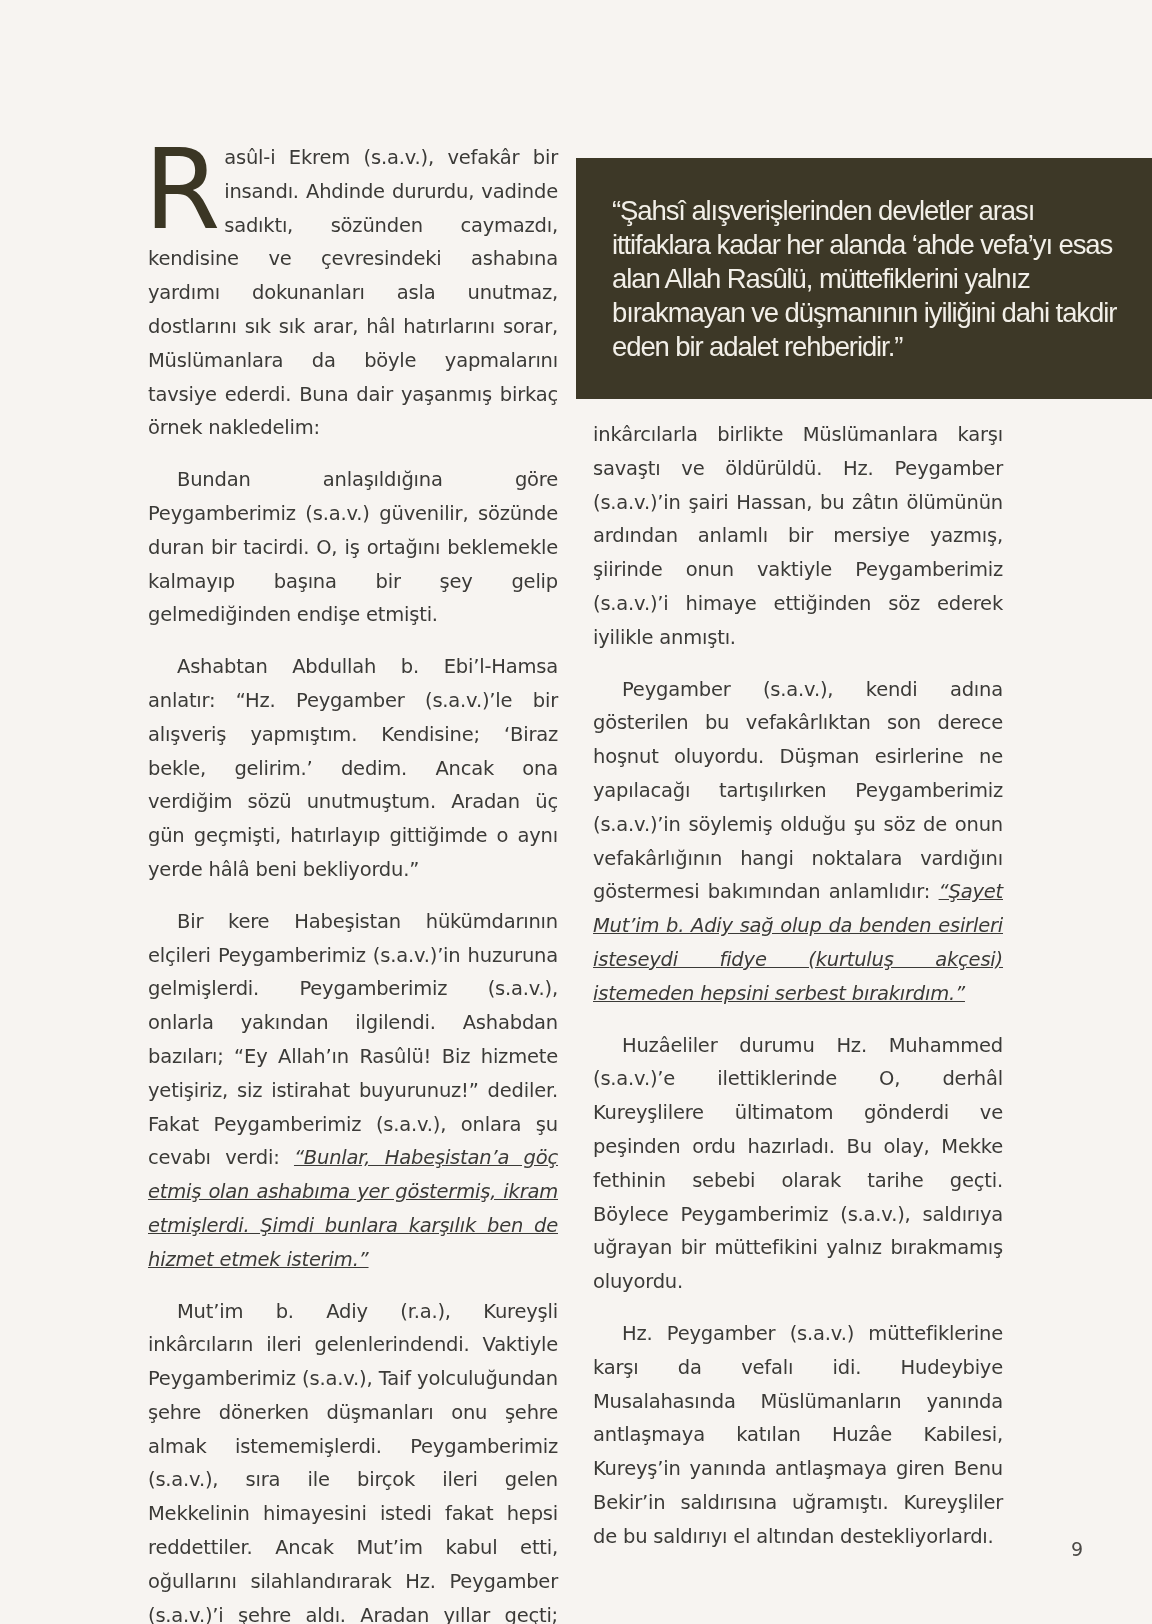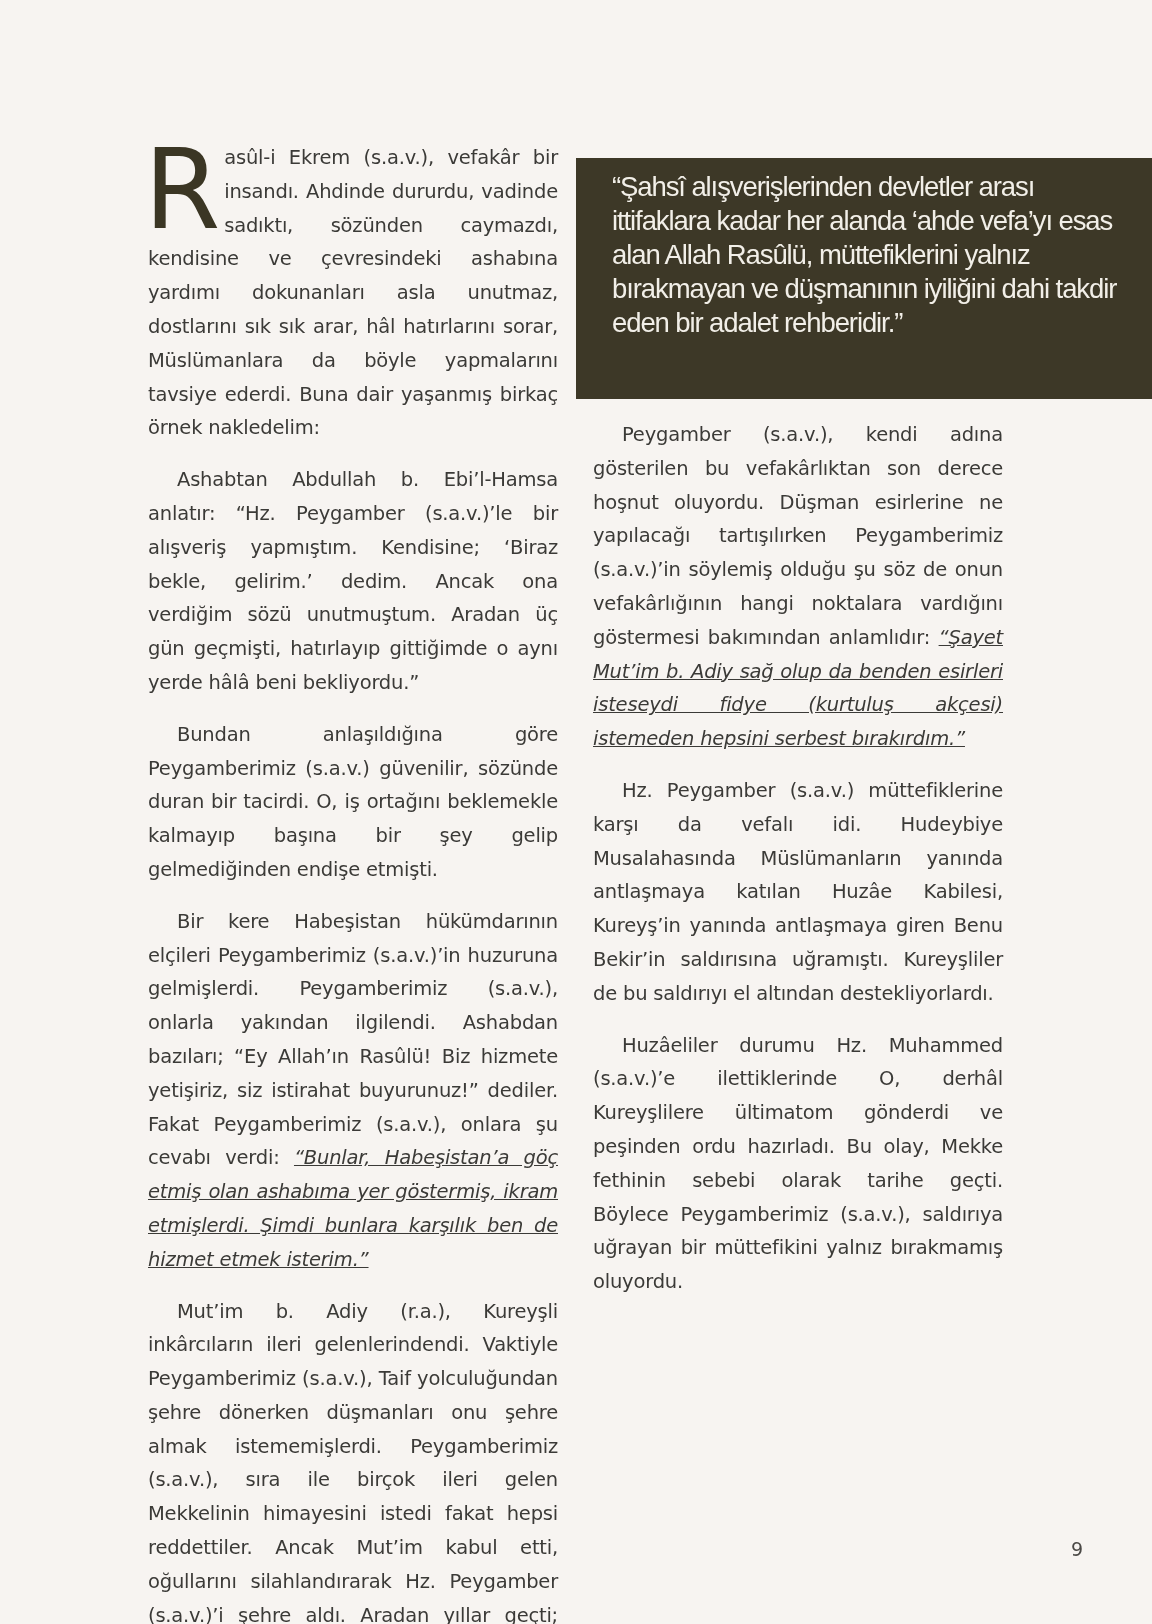--- a/index.html
+++ b/index.html
@@ -44,21 +44,21 @@
     }
 
     .quote-box {
       position: absolute;
       left: 576px;
       top: 158px;
       width: 576px;
       height: 241px;
       background: #3d3827;
       box-sizing: border-box;
-      padding: 12px 20px 0 36px;
+      padding: 36px 20px 0 36px;
     }
     .quote-text {
       margin: 0;
       color: #f2efe8;
       font-family: "Liberation Sans", sans-serif;
       font-size: 27.5px;
       line-height: 34px;
       letter-spacing: -1.1px;
       font-weight: normal;
     }
@@ -75,25 +75,26 @@
 <body>
 
 <div class="quote-box">
   <p class="quote-text">“Şahsî alışverişlerinden devletler arası ittifaklara kadar her alanda ‘ahde vefa’yı esas alan Allah Rasûlü, müttefiklerini yalnız bırakmayan ve düşmanının iyiliğini dahi takdir eden bir adalet rehberidir.”</p>
 </div>
 
 <div class="col col-left">
   <p class="dropcap-para">
     <span class="dropcap">R</span><span>asûl-i Ekrem (s.a.v.), vefakâr bir insandı. Ahdinde dururdu, vadinde sadıktı, sözünden caymazdı, kendisine ve çevresindeki ashabına yardımı dokunanları asla unutmaz, dostlarını sık sık arar, hâl hatırlarını sorar, Müslümanlara da böyle yapmalarını tavsiye ederdi. Buna dair yaşanmış birkaç örnek nakledelim:</span>
   </p>
+  <p class="indent">Bundan anlaşıldığına göre Peygamberimiz (s.a.v.) güvenilir, sözünde duran bir tacirdi. O, iş ortağını beklemekle kalmayıp başına bir şey gelip gelmediğinden endişe etmişti.</p>
   <p class="indent">Ashabtan Abdullah b. Ebi’l-Hamsa anlatır: “Hz. Peygamber (s.a.v.)’le bir alışveriş yapmıştım. Kendisine; ‘Biraz bekle, gelirim.’ dedim. Ancak ona verdiğim sözü unutmuştum. Aradan üç gün geçmişti, hatırlayıp gittiğimde o aynı yerde hâlâ beni bekliyordu.”</p>
-  <p class="indent">Bundan anlaşıldığına göre Peygamberimiz (s.a.v.) güvenilir, sözünde duran bir tacirdi. O, iş ortağını beklemekle kalmayıp başına bir şey gelip gelmediğinden endişe etmişti.</p>
   <p class="indent"><span>Bir kere Habeşistan hükümdarının elçileri Peygamberimiz (s.a.v.)’in huzuruna gelmişlerdi. Peygamberimiz (s.a.v.), onlarla yakından ilgilendi. Ashabdan bazıları; “Ey Allah’ın Rasûlü! Biz hizmete yetişiriz, siz istirahat buyurunuz!” dediler. Fakat Peygamberimiz (s.a.v.), onlara şu cevabı verdi: </span><em>“Bunlar, Habeşistan’a göç etmiş olan ashabıma yer göstermiş, ikram etmişlerdi. Şimdi bunlara karşılık ben de hizmet etmek isterim.”</em></p>
   <p class="indent">Mut’im b. Adiy (r.a.), Kureyşli inkârcıların ileri gelenlerindendi. Vaktiyle Peygamberimiz (s.a.v.), Taif yolculuğundan şehre dönerken düşmanları onu şehre almak istememişlerdi. Peygamberimiz (s.a.v.), sıra ile birçok ileri gelen Mekkelinin himayesini istedi fakat hepsi reddettiler. Ancak Mut’im kabul etti, oğullarını silahlandırarak Hz. Peygamber (s.a.v.)’i şehre aldı. Aradan yıllar geçti; Mut’im, Bedir Savaşı’nda Kureyşli diğer</p>
 </div>
 
 <div class="col col-right">
+  <p>inkârcılarla birlikte Müslümanlara karşı savaştı ve öldürüldü. Hz. Peygamber (s.a.v.)’in şairi Hassan, bu zâtın ölümünün ardından anlamlı bir mersiye yazmış, şiirinde onun vaktiyle Peygamberimiz (s.a.v.)’i himaye ettiğinden söz ederek iyilikle anmıştı.</p>
   <p class="indent"><span>Peygamber (s.a.v.), kendi adına gösterilen bu vefakârlıktan son derece hoşnut oluyordu. Düşman esirlerine ne yapılacağı tartışılırken Peygamberimiz (s.a.v.)’in söylemiş olduğu şu söz de onun vefakârlığının hangi noktalara vardığını göstermesi bakımından anlamlıdır: </span><em>“Şayet Mut’im b. Adiy sağ olup da benden esirleri isteseydi fidye (kurtuluş akçesi) istemeden hepsini serbest bırakırdım.”</em></p>
+  <p class="indent">Huzâeliler durumu Hz. Muhammed (s.a.v.)’e ilettiklerinde O, derhâl Kureyşlilere ültimatom gönderdi ve peşinden ordu hazırladı. Bu olay, Mekke fethinin sebebi olarak tarihe geçti. Böylece Peygamberimiz (s.a.v.), saldırıya uğrayan bir müttefikini yalnız bırakmamış oluyordu.</p>
   <p class="indent">Hz. Peygamber (s.a.v.) müttefiklerine karşı da vefalı idi. Hudeybiye Musalahasında Müslümanların yanında antlaşmaya katılan Huzâe Kabilesi, Kureyş’in yanında antlaşmaya giren Benu Bekir’in saldırısına uğramıştı. Kureyşliler de bu saldırıyı el altından destekliyorlardı.</p>
-  <p class="indent">Huzâeliler durumu Hz. Muhammed (s.a.v.)’e ilettiklerinde O, derhâl Kureyşlilere ültimatom gönderdi ve peşinden ordu hazırladı. Bu olay, Mekke fethinin sebebi olarak tarihe geçti. Böylece Peygamberimiz (s.a.v.), saldırıya uğrayan bir müttefikini yalnız bırakmamış oluyordu.</p>
 </div>
 
 <div class="page-number">9</div>
 
 </body></html>

